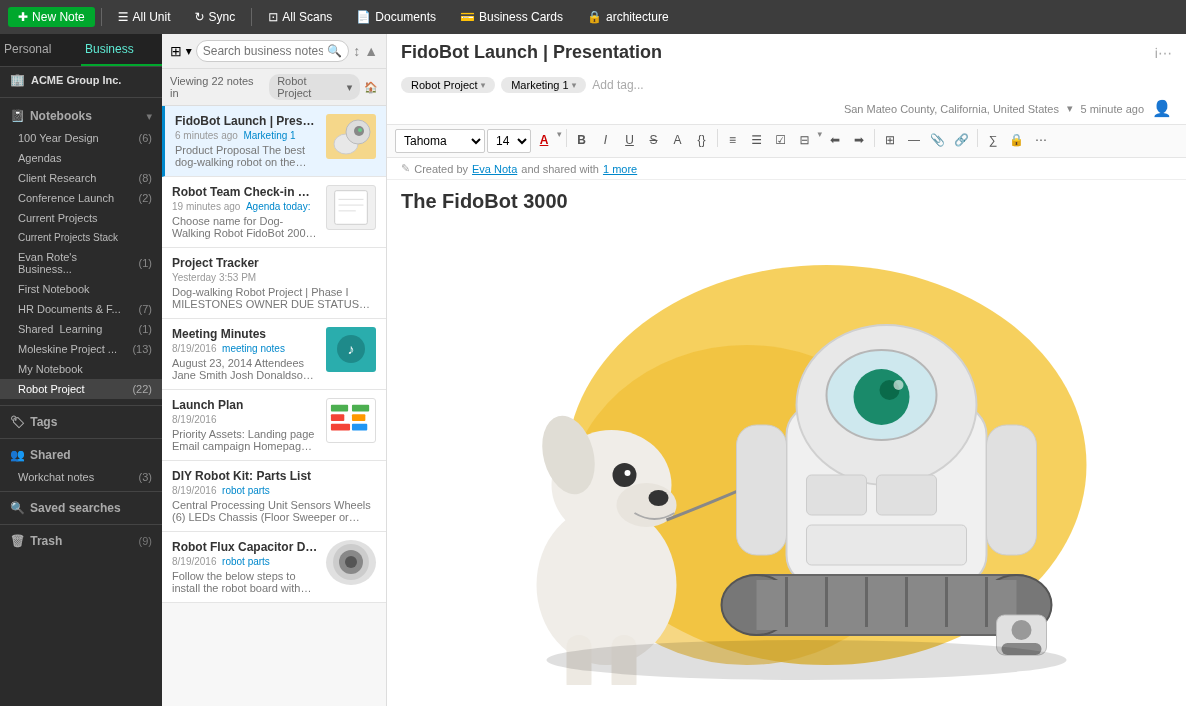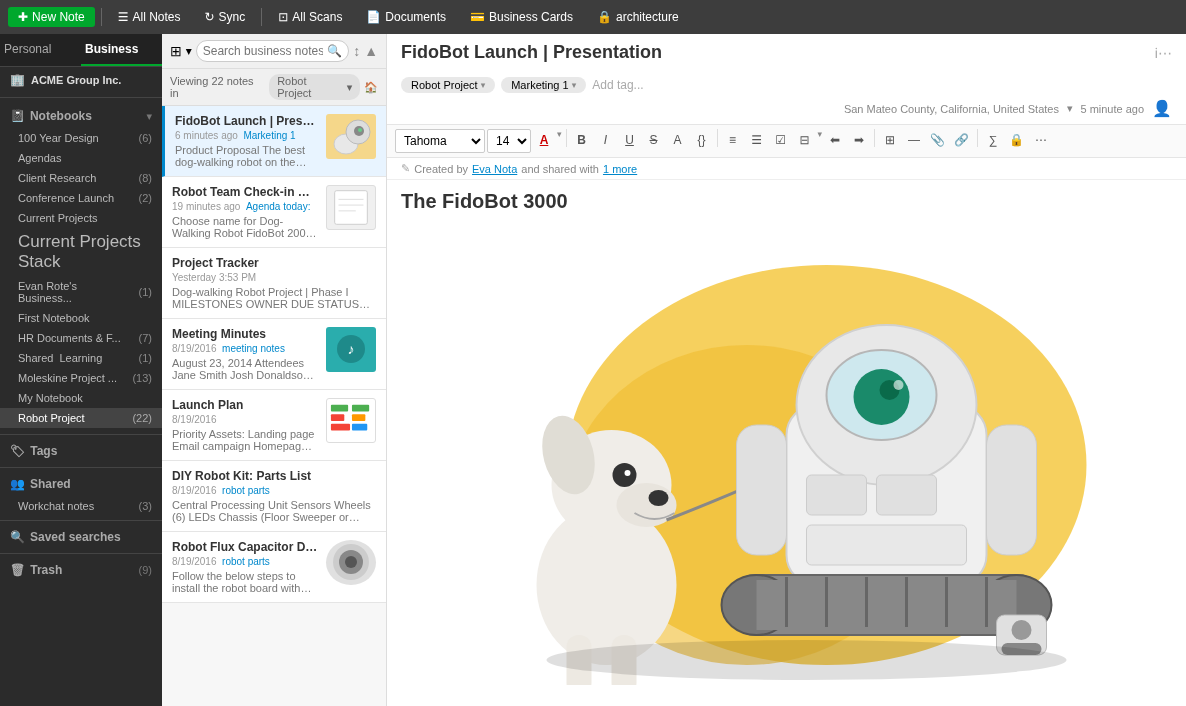--- a/index.html
+++ b/index.html
@@ -45,21 +45,21 @@
     .sidebar-account-tabs {
       display: flex;
       background: #222;
       border-bottom: 1px solid #444;
     }
     .sidebar-account-tab {
       flex: 1; text-align: left; padding: 8px 4px;
       font-size: 12px; cursor: pointer; color: #aaa;
     }
     .sidebar-account-tab.active {
-      color: #ffffff; border-bottom: 2px solid #00a82d; font-weight: bold;
+      color: #5eead4; border-bottom: 2px solid #00a82d;
     }
     .sidebar-item {
       display: flex; align-items: center; gap: 6px;
       padding: 4px 10px 4px 18px;
       font-size: 12px; cursor: pointer; color: #bbb;
       border-radius: 0;
     }
     .sidebar-item.active { background: #444; color: #fff; }
     .sidebar-item-count {
       margin-left: auto; color: #888; font-size: 11px;
@@ -232,21 +232,21 @@
 <body>
 
 <div class="top-bar">
   <button class="top-bar-btn new-note">
     <span>✚</span>
     <span>New Note</span>
   </button>
   <div class="top-bar-separator"></div>
   <button class="top-bar-btn">
     <span>☰</span>
-    <span>All Notes</span>
+    <span>All Unit</span>
   </button>
   <button class="top-bar-btn">
     <span>↻</span>
     <span>Sync</span>
   </button>
   <div class="top-bar-separator"></div>
   <button class="top-bar-btn">
     <span>⊡</span>
     <span>All Scans</span>
   </button>
@@ -298,21 +298,21 @@
         <span class="sidebar-item-count">(8)</span>
       </div>
       <div class="sidebar-item">
         <span style="font-size:11px;">Conference Launch</span>
         <span class="sidebar-item-count">(2)</span>
       </div>
       <div class="sidebar-item">
         <span style="font-size:11px;">Current Projects</span>
       </div>
       <div class="sidebar-item">
-        <span style="font-size:17px;">Current Projects Stack</span>
+        <span style="font-size:10px;">Current Projects Stack</span>
       </div>
       <div class="sidebar-item">
         <span style="font-size:11px;">Evan Rote's Business...</span>
         <span class="sidebar-item-count">(1)</span>
       </div>
       <div class="sidebar-item">
         <span style="font-size:11px;">First Notebook</span>
       </div>
       <div class="sidebar-item">
         <span style="font-size:11px;">HR Documents &amp; F...</span>

